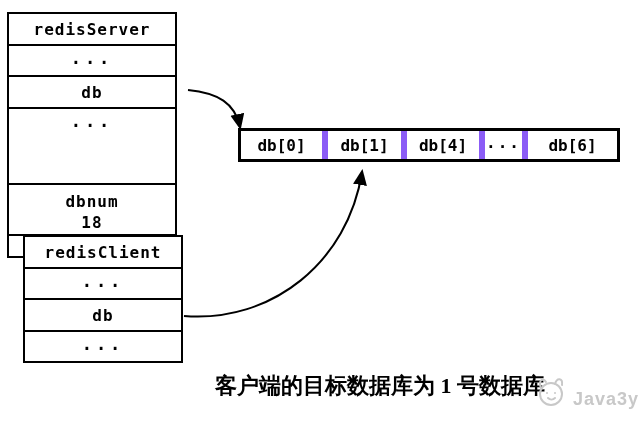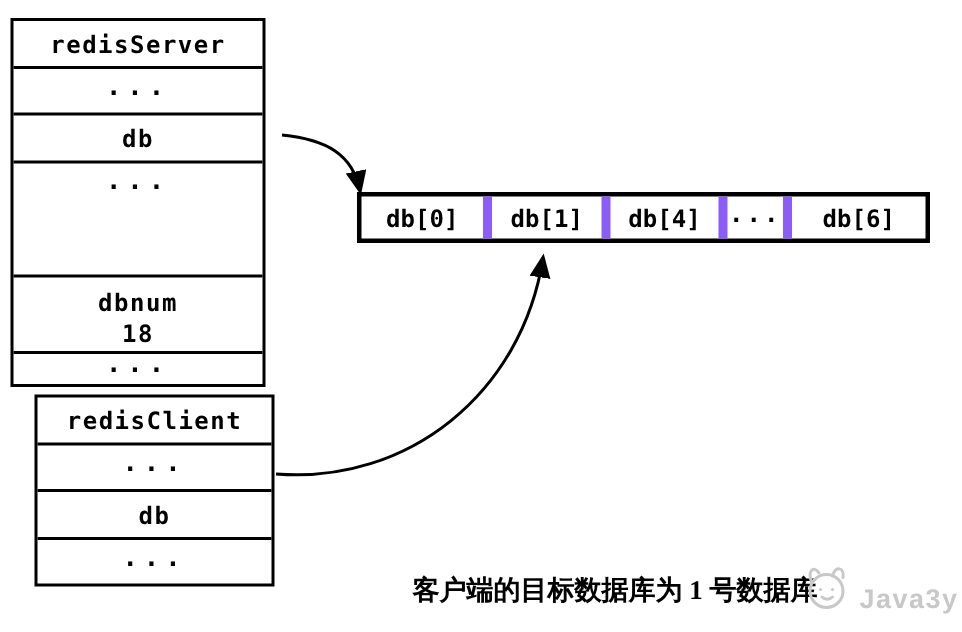--- a/index.html
+++ b/index.html
@@ -22,21 +22,21 @@
   .struct .row.dots{font-size:17px;letter-spacing:4px;}
   .struct .row.dots span{transform:translateY(-3px);}
   .struct .row.twoline{flex-direction:column;justify-content:flex-end;line-height:1.3;margin-top:44px;}
   #server{left:7px;top:12px;width:170px;height:246px;}
   #server .r-title{height:30px;}
   #server .r-0{height:31px;}
   #server .r-1{height:32px;}
   #server .r-2{height:32px;}
   #server .r-3{height:51px;}
   #server .r-4{flex:1;}
-  #client{left:23px;top:235px;width:160px;height:128px;margin-top:28px;}
+  #client{left:23px;top:235px;width:160px;height:128px;}
   #client .r-title{height:30px;}
   #client .r-0{height:31px;}
   #client .r-1{height:32px;}
   #client .r-2{flex:1;}
   
   .dbarray{
     position:absolute;left:238px;top:128px;height:34px;
     display:flex;border:3px solid #000;background:#fff;box-sizing:border-box;
   }
   .dbarray .cell{
@@ -49,23 +49,23 @@
   .dbarray .c1{width:79px;}
   .dbarray .c2{width:78px;}
   .dbarray .c3{width:43px;letter-spacing:2px;}
   .dbarray .c3 span{transform:translateY(-3px);}
   .dbarray .c4{width:95px;}
   
   .overlay{position:absolute;left:0;top:0;width:641px;height:421px;pointer-events:none;}
   .overlay path.arrow{stroke:#000;stroke-width:2;fill:none;}
   
   .caption{
-    position:absolute;left:0;top:381px;width:545px;text-align:right;
+    position:absolute;left:0;top:371px;width:545px;text-align:right;
     font-family:"Liberation Serif","DejaVu Serif",serif;
-    font-weight:bold;font-size:18px;color:#000;white-space:nowrap;
+    font-weight:bold;font-size:22px;color:#000;white-space:nowrap;
   }
   
   .watermark{
     position:absolute;left:531px;top:372px;display:flex;align-items:flex-end;
     color:#c8c8c8;font-family:"Liberation Sans","DejaVu Sans",sans-serif;
     font-weight:bold;font-size:18px;
   }
   .watermark .wm-text{margin-left:4px;letter-spacing:1px;}
 </style>
 </head>

